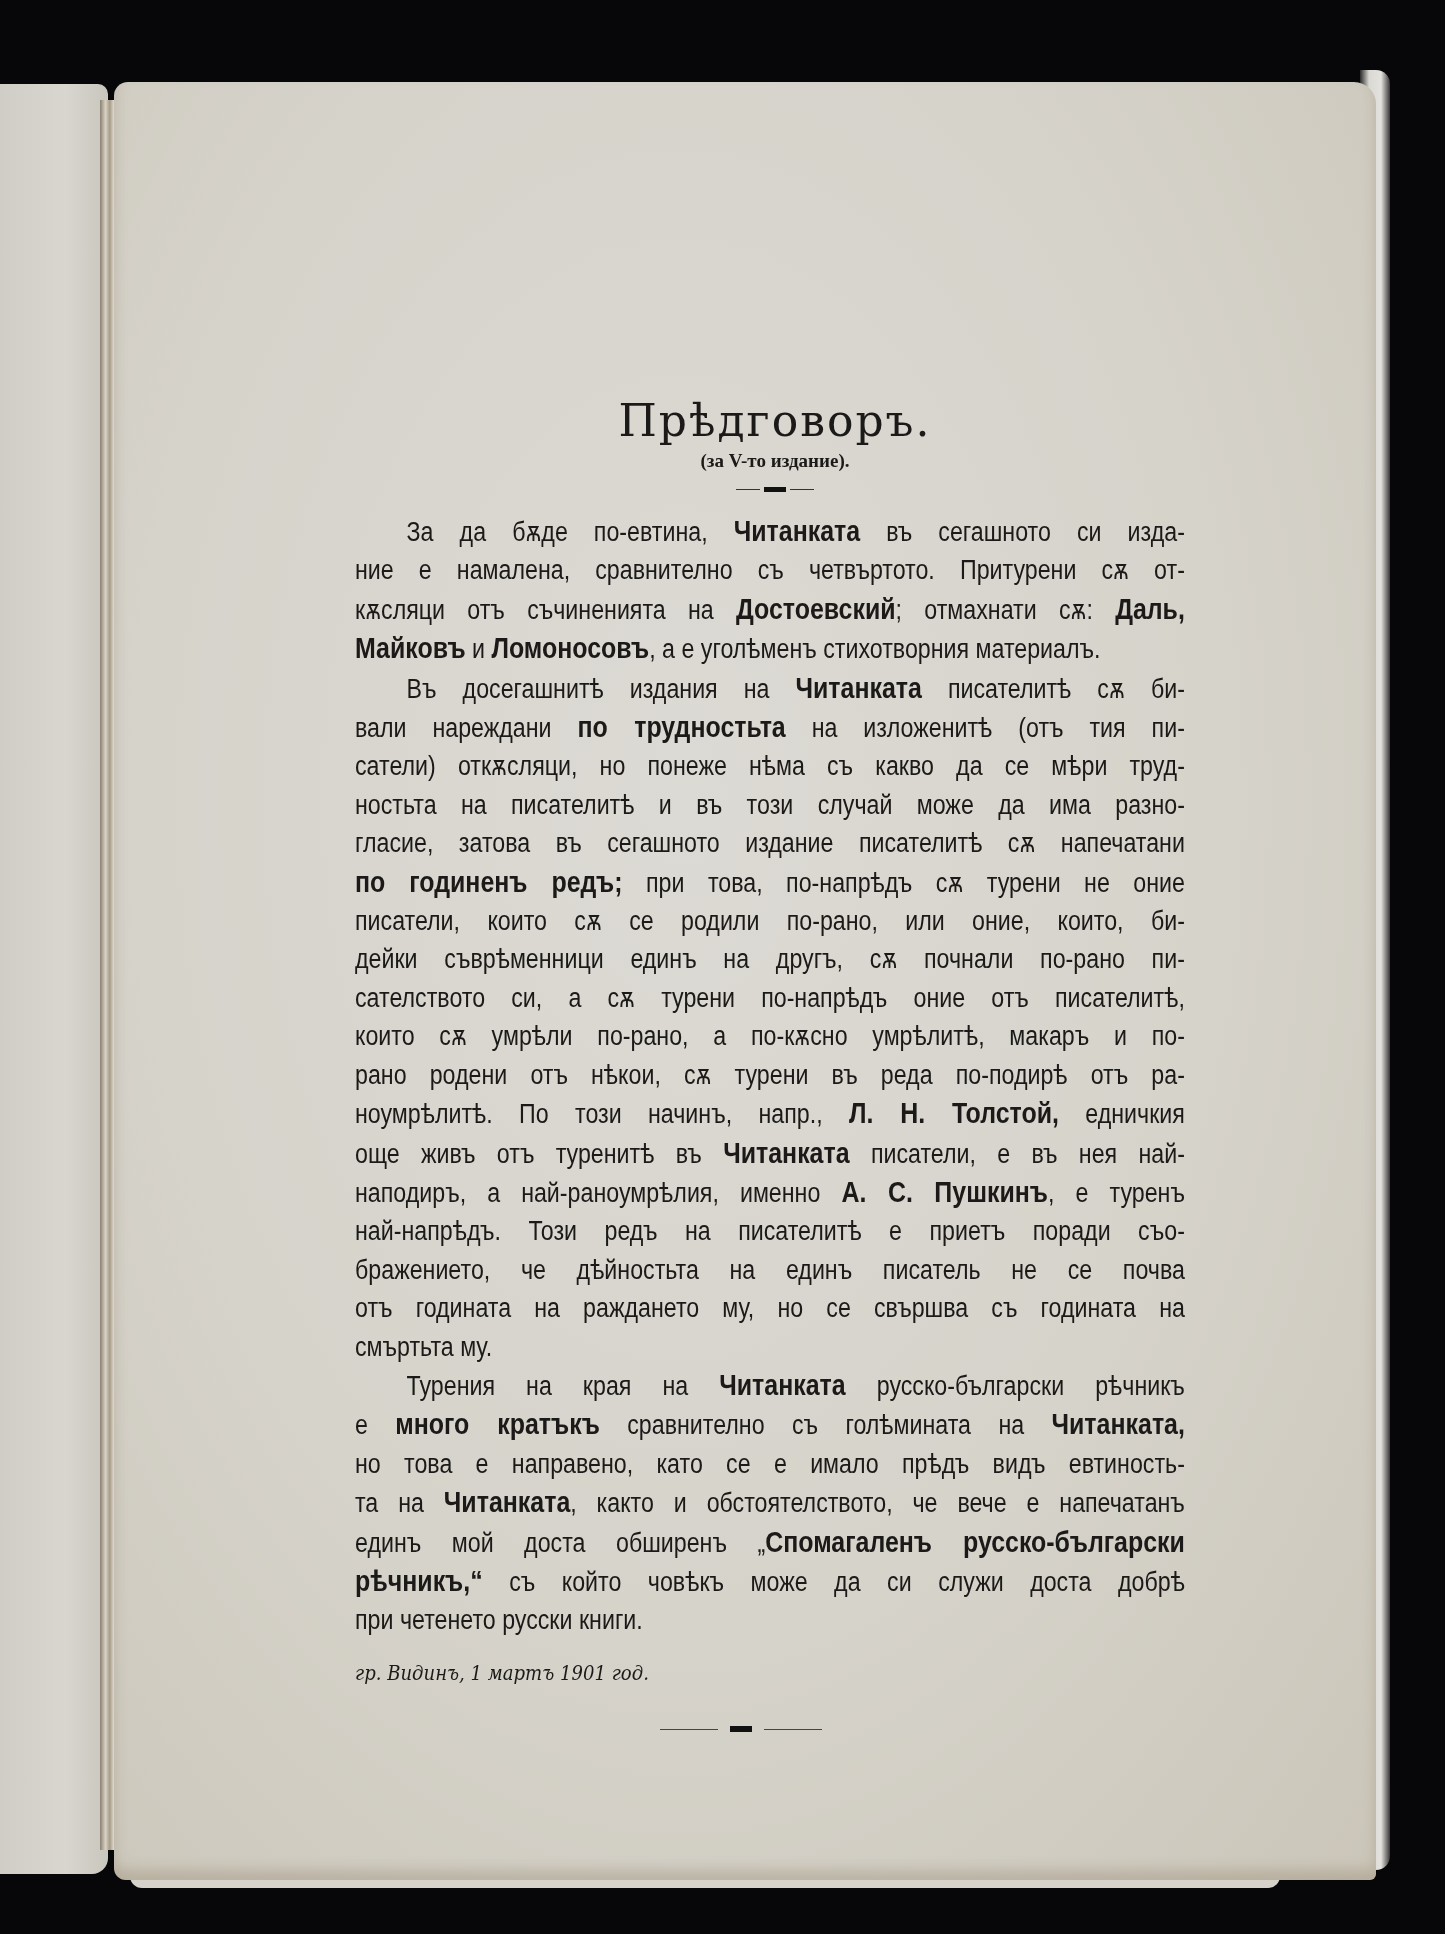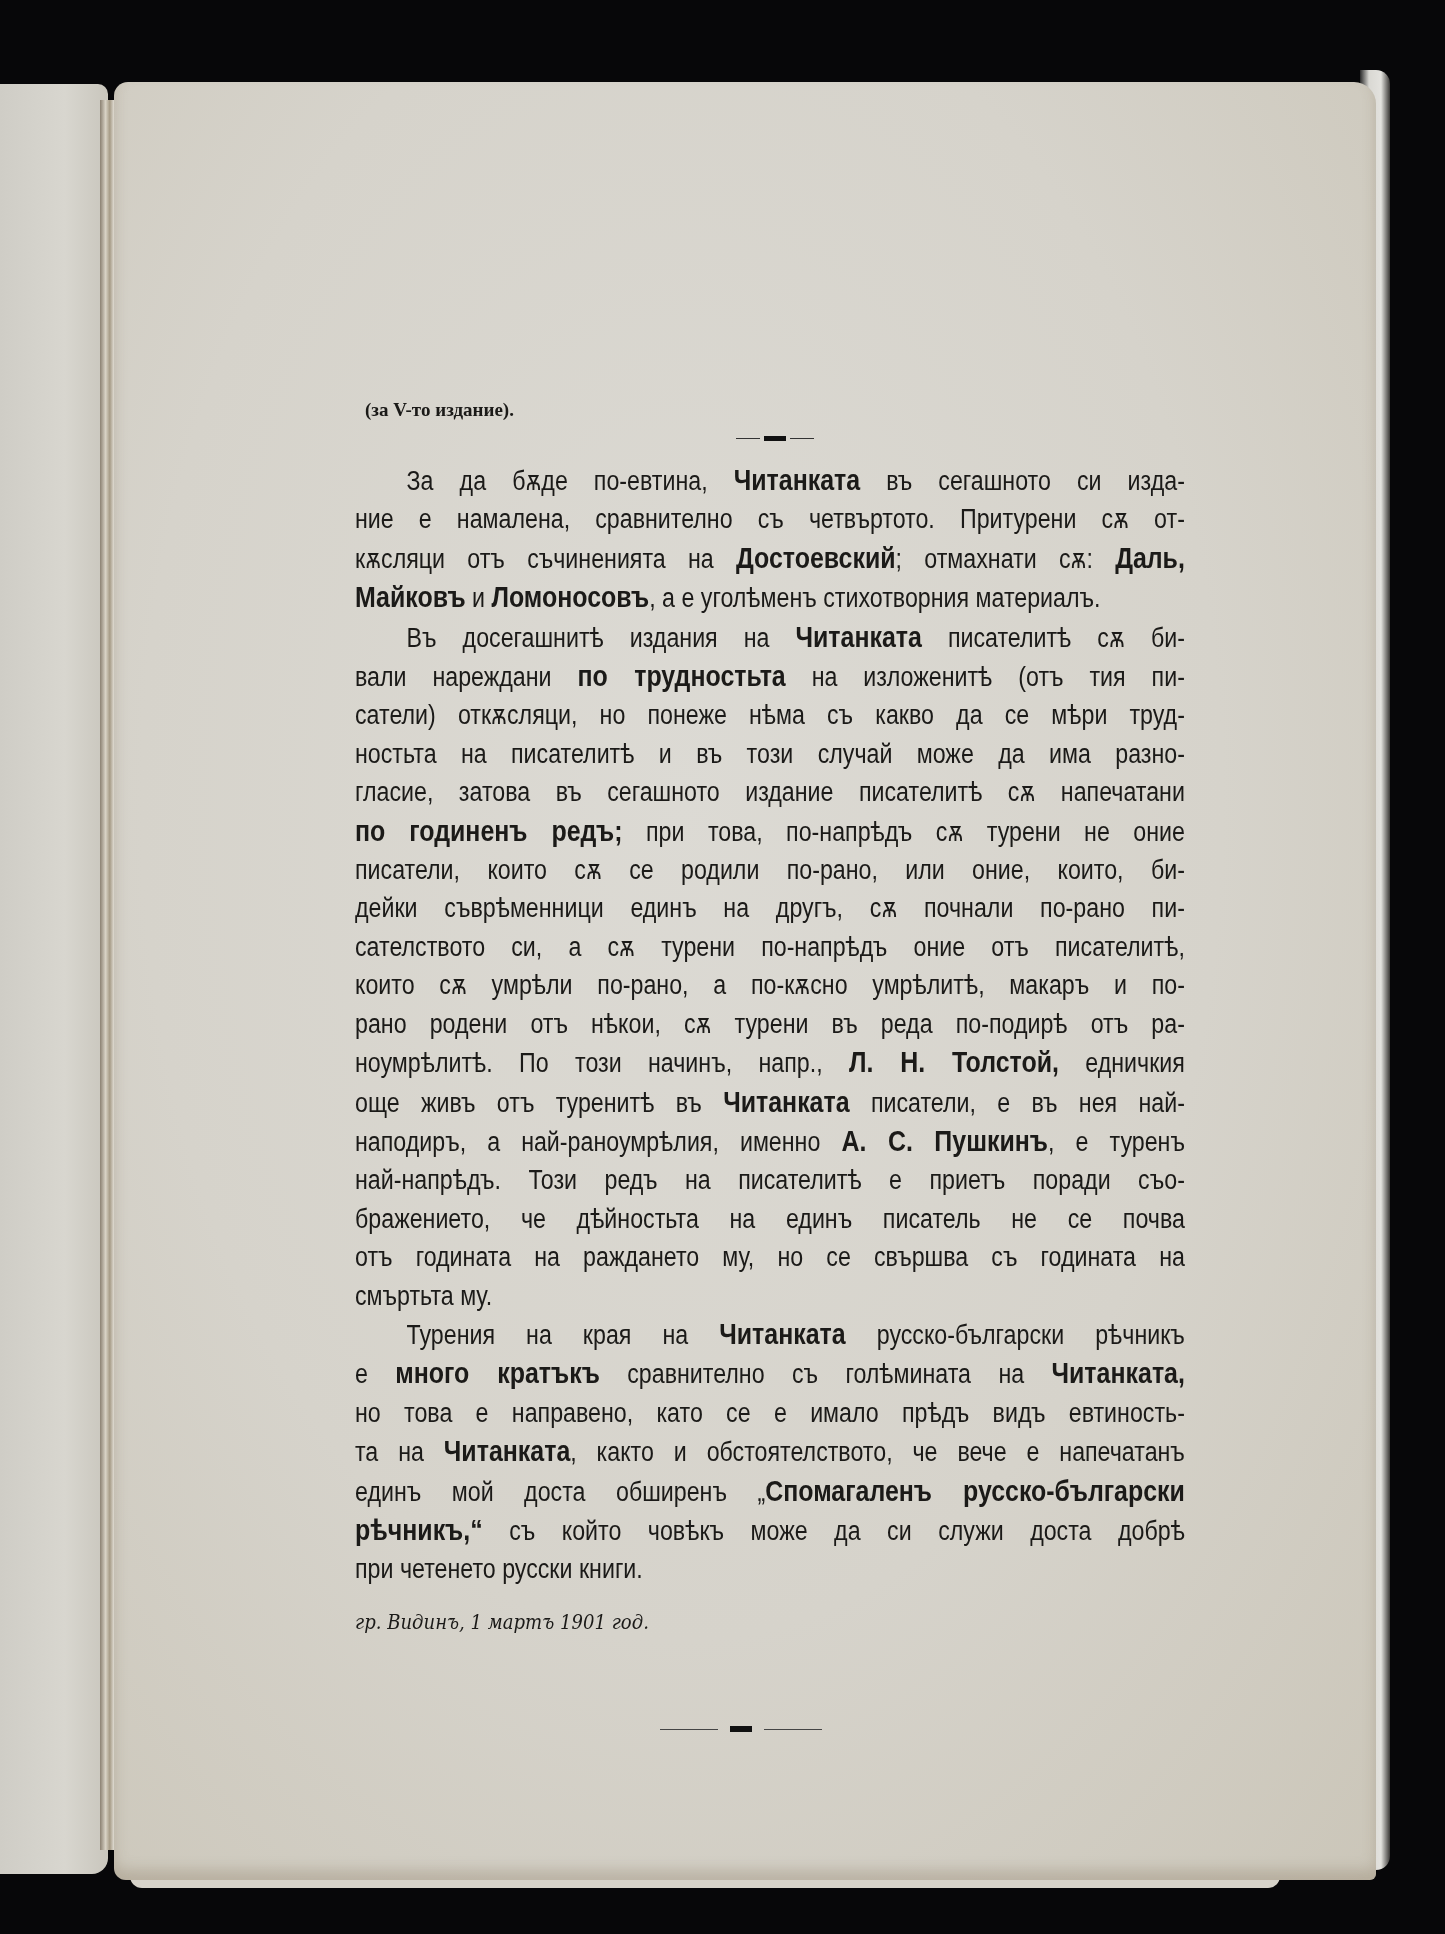--- a/index.html
+++ b/index.html
@@ -37,20 +37,21 @@
     position: absolute; left: 355px; top: 395px; width: 830px;
     color: #1b1a18;
   }
   .title {
     text-align: center;
     font-family: "DejaVu Serif", "Liberation Serif", serif;
     font-size: 44px; letter-spacing: 2px;
     margin-left: 10px;
   }
   .subtitle {
+    text-align: center;
     font-family: "Liberation Serif", serif;
     font-size: 19px; font-weight: bold;
     margin-top: 4px; margin-left: 10px;
   }
   .ornament {
     display: flex; justify-content: center; align-items: center;
     margin: 12px 0 18px 10px; height: 10px;
   }
   .ornament .line { width: 24px; height: 1px; background: #333; }
   .ornament .bar { width: 22px; height: 5px; background: #111; margin: 0 4px; }
@@ -81,20 +82,21 @@
 
 <div class="scene">
   <div class="left-page"></div>
   <div class="gutter"></div>
   <div class="page-stack-right"></div>
   <div class="page-bottom-edge"></div>
 
   <div class="page"></div>
 
   <div class="content">
+    <div class="title">Прѣдговоръ.</div>
     <div class="subtitle">(за V-то издание).</div>
     <div class="ornament">
       <span class="line"></span>
         <span class="bar"></span>
         <span class="line"></span>
     </div>
 
     <div class="text">
       <div class="para">
           <span class="line-row indent">За да бѫде по-евтина, <b>Читанката</b> въ сегашното си изда-</span>

